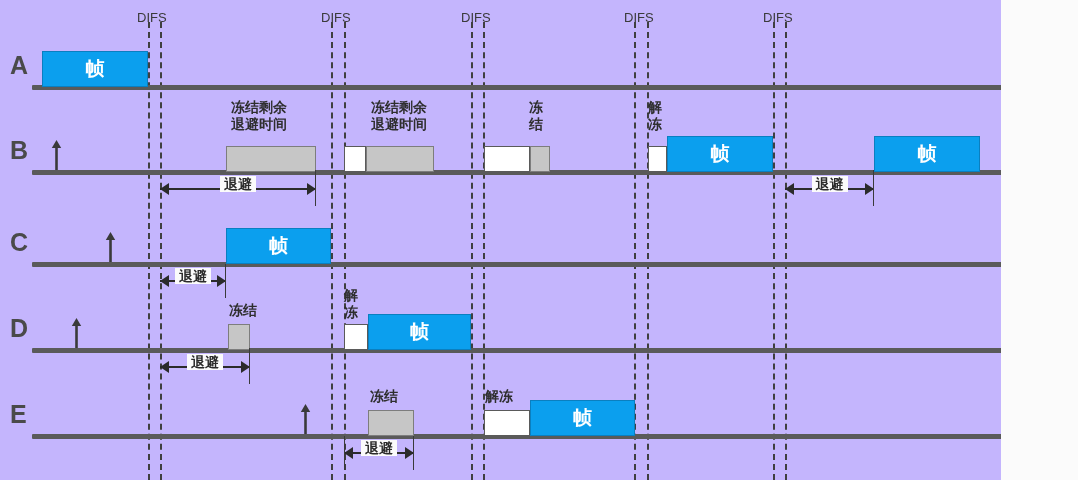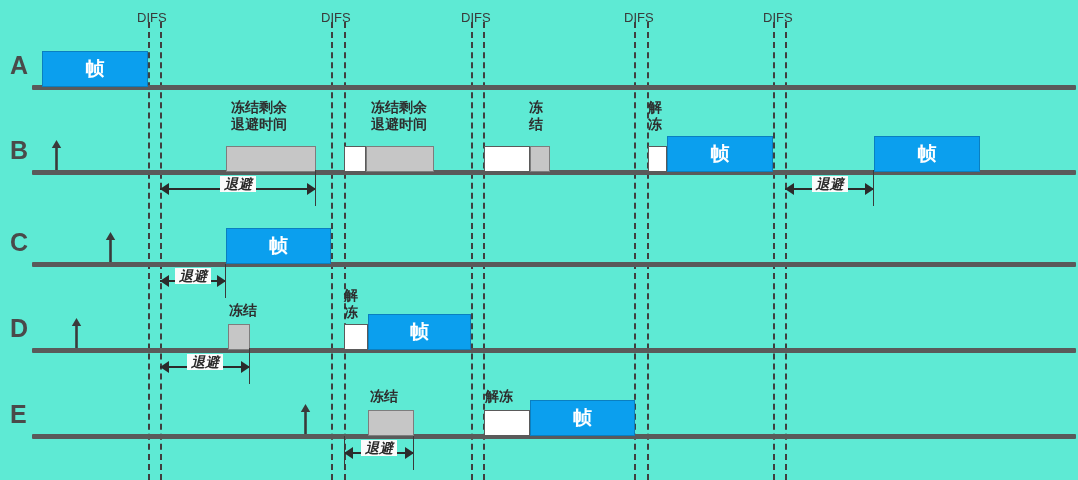--- a/index.html
+++ b/index.html
@@ -1,17 +1,17 @@
 <!DOCTYPE html>
 <html><head>
 <meta charset="utf-8">
 <style>
   html,body{margin:0;padding:0;background:#fbfbfb;}
   body{font-family:"Liberation Sans","DejaVu Sans",sans-serif;}
-  #stage{position:relative;width:1078px;height:480px;background:#5eead4;overflow:hidden;}
+  #stage{position:relative;width:1001px;height:480px;background:#c4b5fd;overflow:hidden;}
 
   
   .station-label{
     position:absolute;font-weight:bold;font-size:25px;color:#4a4a4a;
     line-height:1;letter-spacing:0px;
   }
 
   
   .axis{position:absolute;height:5px;background:#5a5a5a;border-radius:1px;}
 
@@ -37,21 +37,21 @@
   
   .caption{
     position:absolute;font-size:14px;color:#2e2e2e;font-weight:bold;
     line-height:1.18;white-space:pre-line;
   }
 
   
   .up-arrow{position:absolute;}
 
   
-  .measure{position:absolute;height:14px;font-style:italic;}
+  .measure{position:absolute;height:14px;}
   .measure .m-line{
     position:absolute;left:0;right:0;top:6px;height:2px;background:#2b2b2b;
   }
   .measure .m-head{
     position:absolute;top:1px;width:0;height:0;
     border-top:6px solid transparent;border-bottom:6px solid transparent;
   }
   .measure .m-head.left{left:0;border-right:9px solid #2b2b2b;}
   .measure .m-head.right{right:0;border-left:9px solid #2b2b2b;}
   .measure .m-text{

